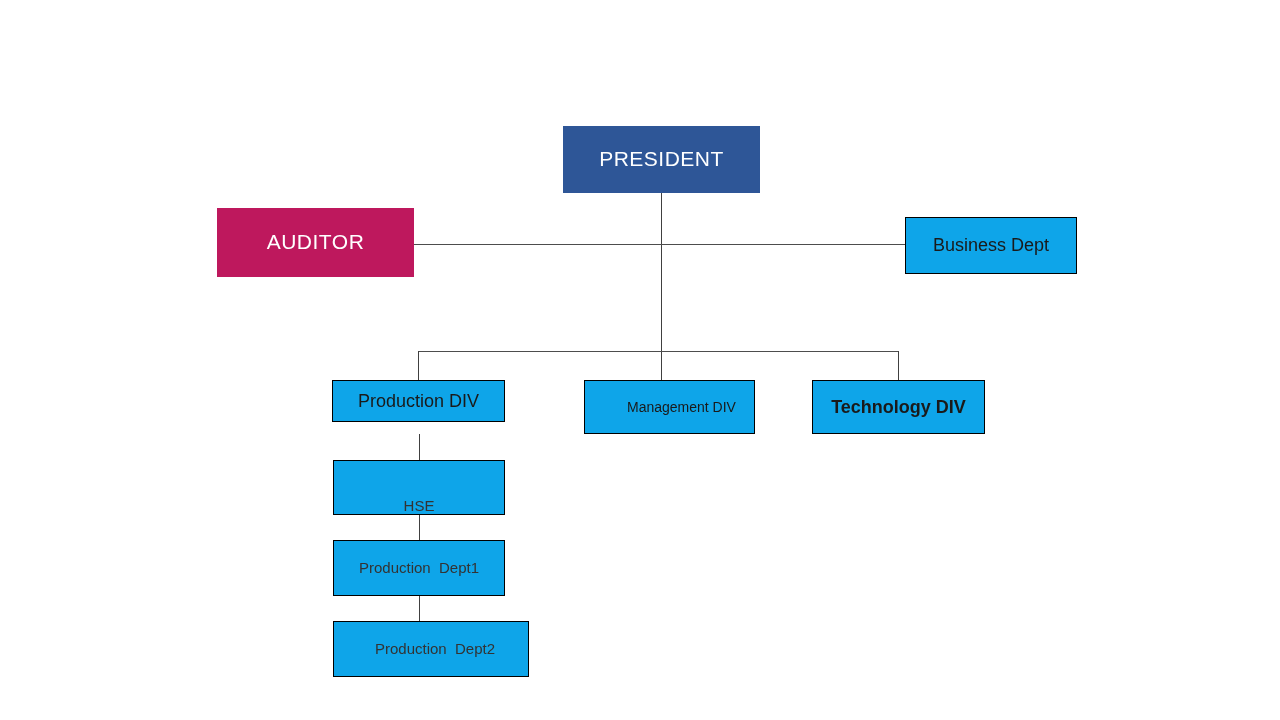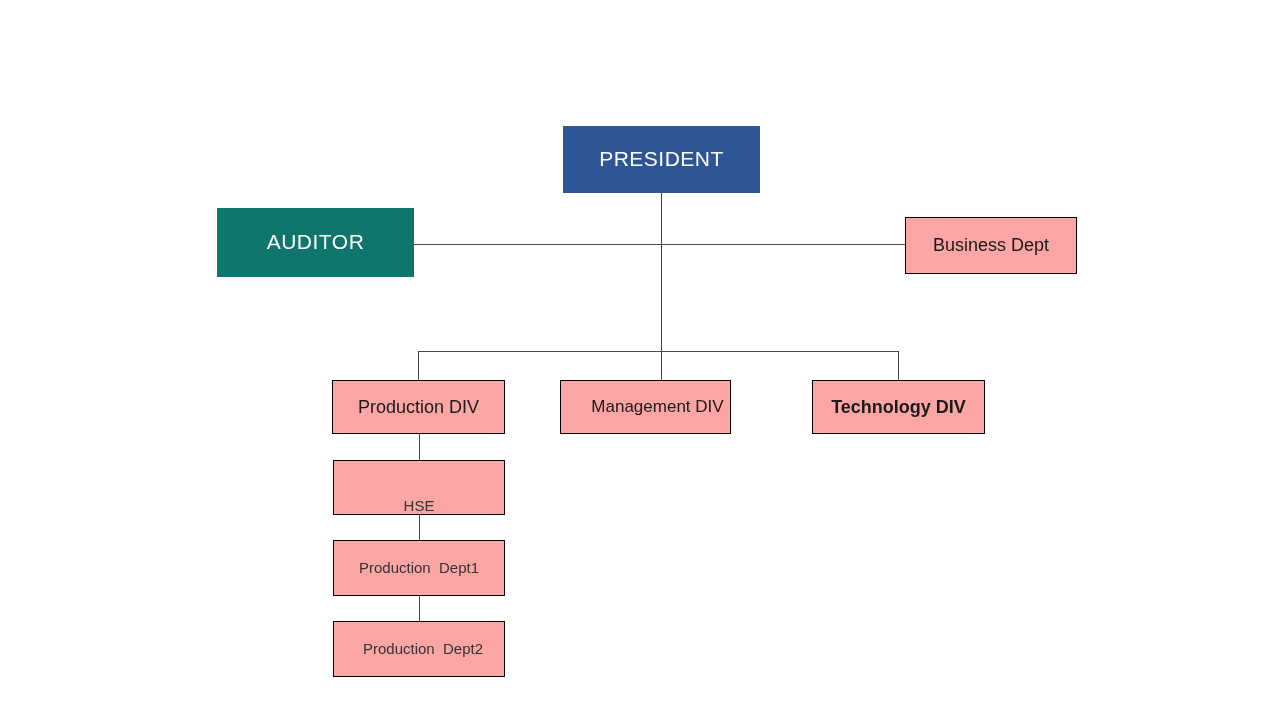--- a/index.html
+++ b/index.html
@@ -31,38 +31,38 @@
   .node-president {
     left: 563px; top: 78px; width: 197px; height: 67px;
     background: #2E5697;
     color: #ffffff;
     font-size: 21px;
     letter-spacing: 0.5px;
     margin-top: 48px;
   }
   .node-auditor {
     left: 217px; top: 208px; width: 197px; height: 69px;
-    background: #0f766e;
+    background: #be185d;
     color: #ffffff;
     font-size: 21px;
     letter-spacing: 0.5px;
   }
   
   .node-outlined {
-    background: #fca5a5;
+    background: #0ea5e9;
     border: 1px solid #000000;
     color: #1a1a1a;
   }
   .node-business   { left: 905px; top: 217px; width: 172px; height: 57px; font-size: 18px; }
-  .node-production-div { left: 332px; top: 380px; width: 173px; height: 54px; font-size: 18px; }
-  .node-management-div { left: 560px; top: 380px; width: 171px; height: 54px; font-size: 17px; padding-left: 24px; }
+  .node-production-div { left: 332px; top: 380px; width: 173px; height: 42px; font-size: 18px; }
+  .node-management-div { left: 584px; top: 380px; width: 171px; height: 54px; font-size: 14px; padding-left: 24px; }
   .node-technology-div { left: 812px; top: 380px; width: 173px; height: 54px; font-size: 18px; font-weight: bold; }
   .node-hse            { left: 333px; top: 460px; width: 172px; height: 55px; font-size: 15px; color: #333333; align-items: flex-end; }
   .node-dept1          { left: 333px; top: 540px; width: 172px; height: 56px; font-size: 15px; color: #333333; }
-  .node-dept2          { left: 333px; top: 621px; width: 172px; height: 56px; font-size: 15px; color: #333333; padding-left: 8px; }
+  .node-dept2          { left: 333px; top: 621px; width: 196px; height: 56px; font-size: 15px; color: #333333; padding-left: 8px; }
   
   .line {
     position: absolute;
     background: #404040;
   }
   .line-h { height: 1px; }
   .line-v { width: 1px; }
   .l-trunk      { left: 661px; top: 145px; height: 235px; }
   .l-cross      { left: 414px; top: 244px; width: 491px; background: #4d4d4d; }
   .l-branch     { left: 418px; top: 351px; width: 481px; background: #4d4d4d; }

